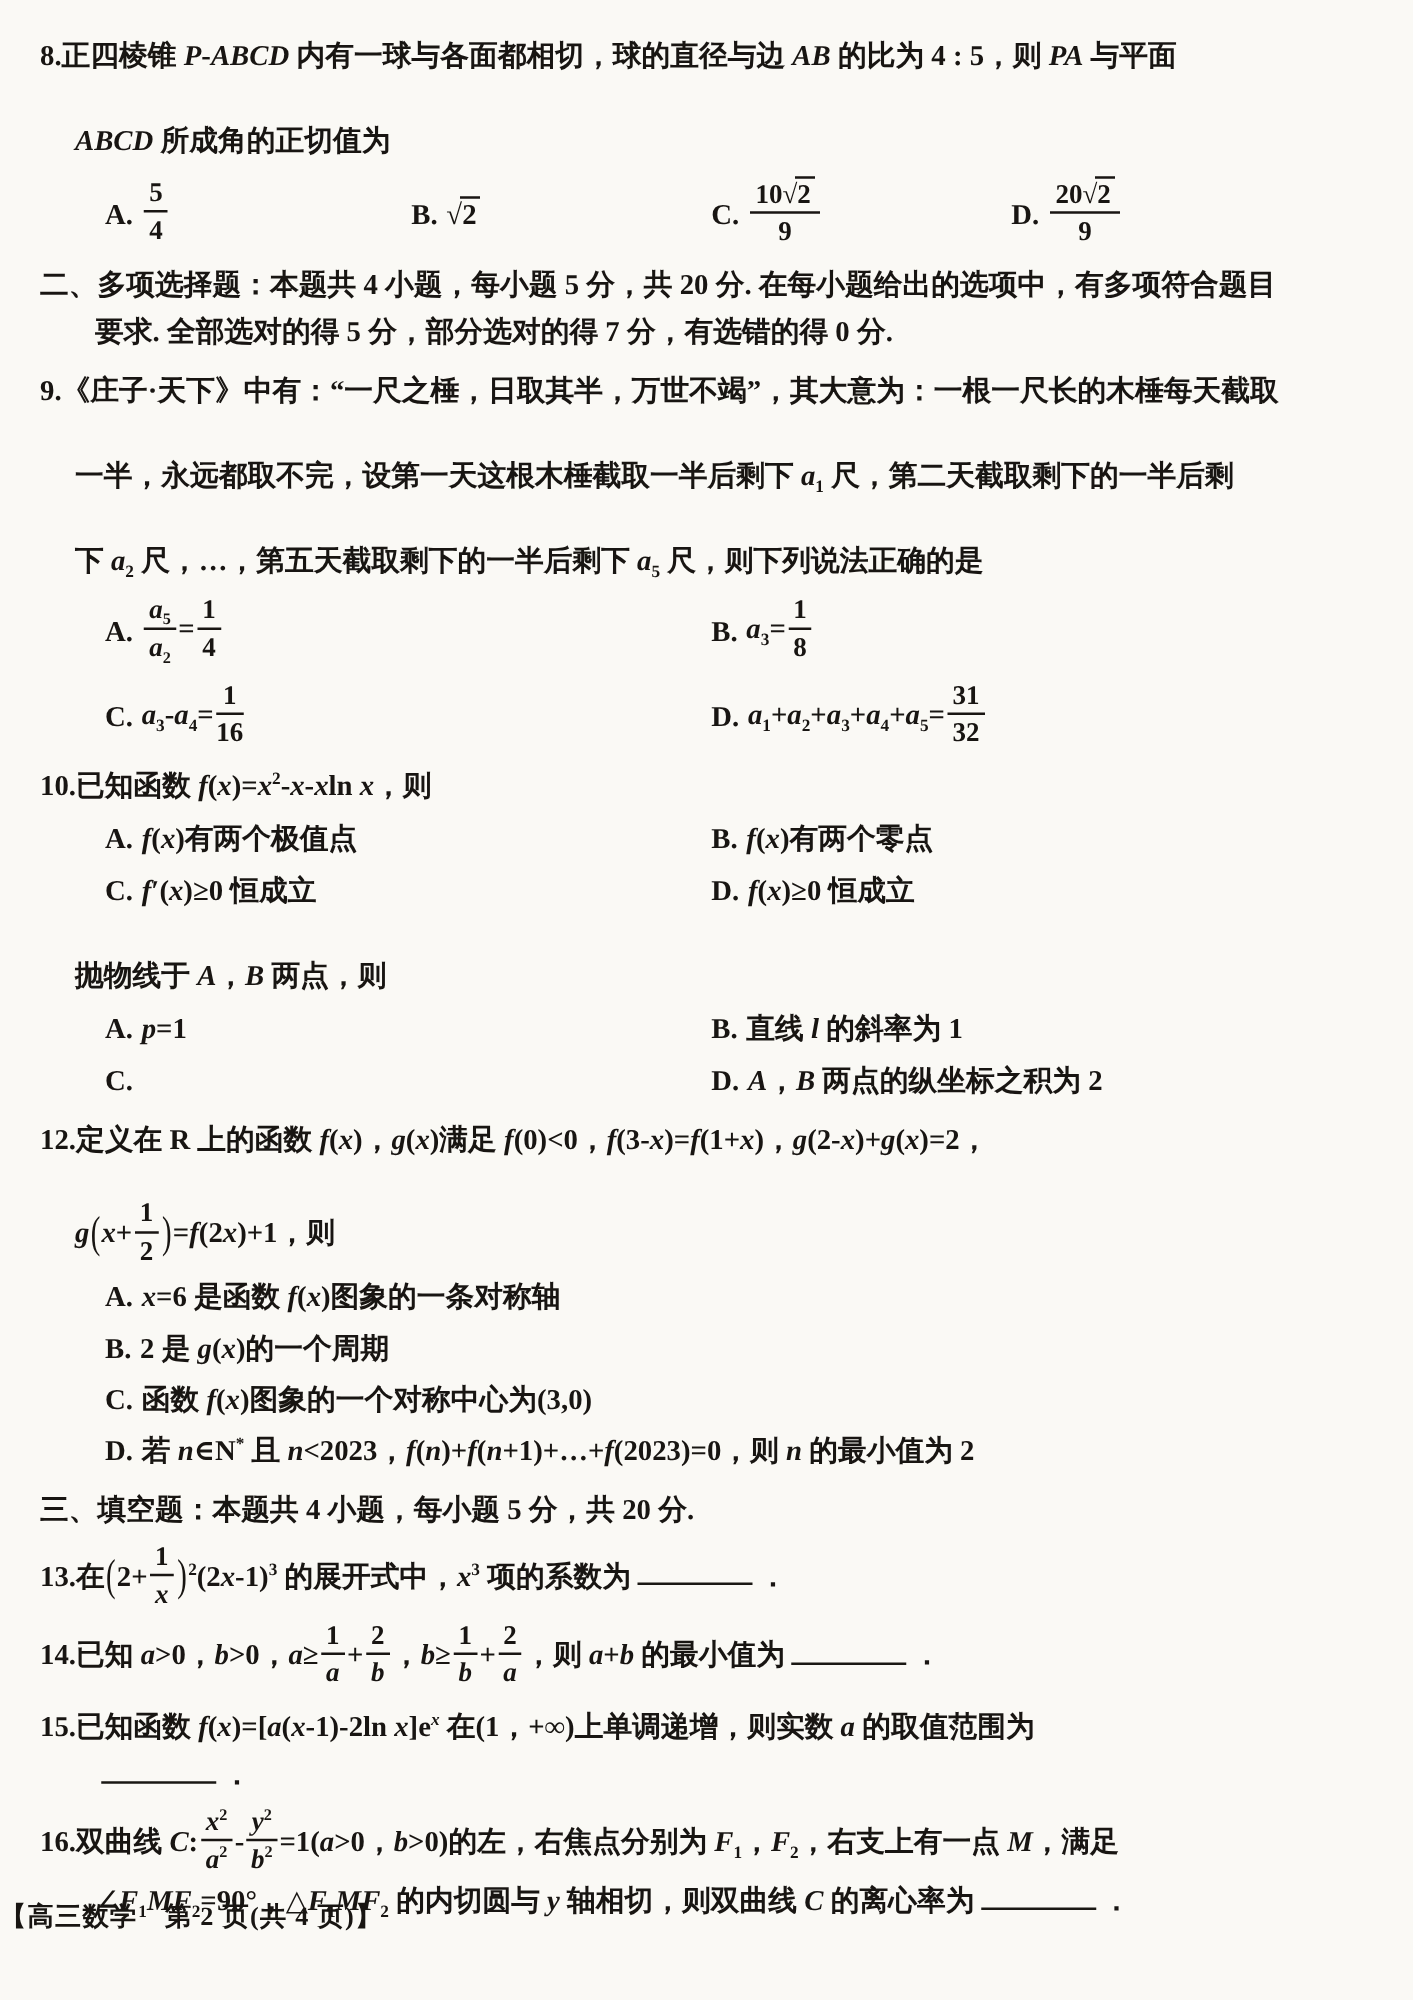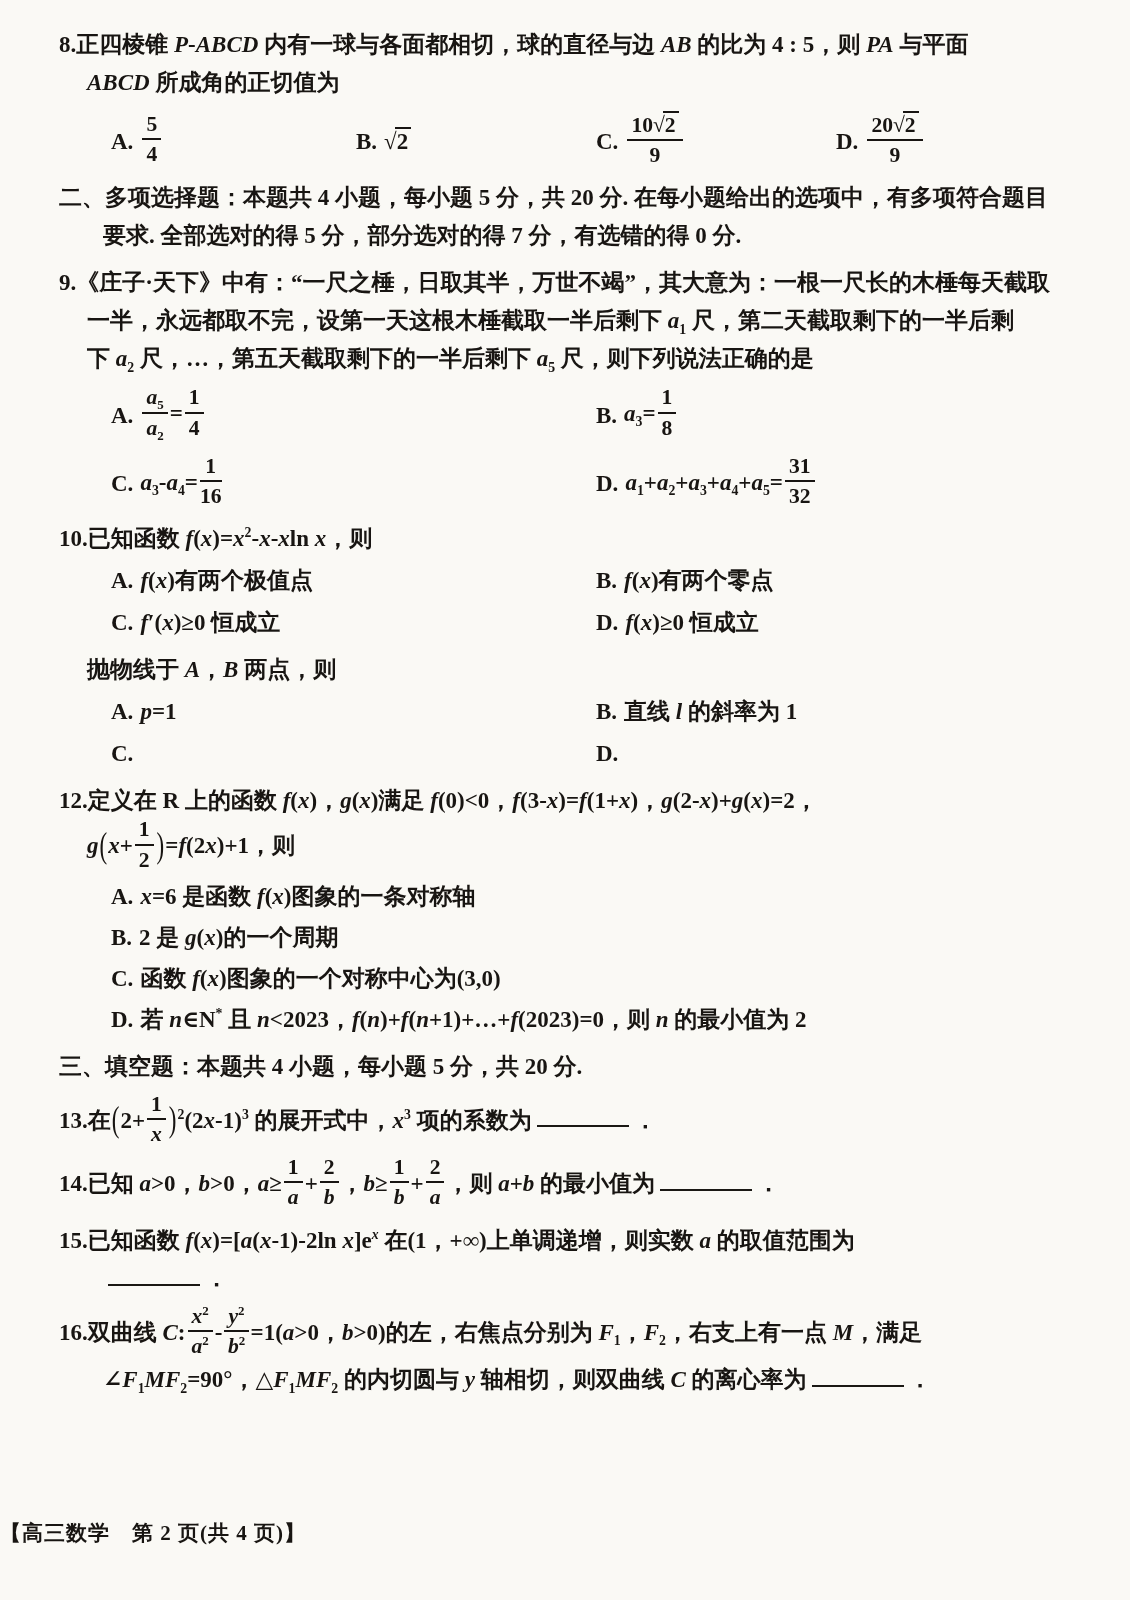--- a/index.html
+++ b/index.html
@@ -5,24 +5,24 @@
   html,body{margin:0;padding:0;overflow:hidden;}
   body{
     width:1130px;height:1600px;
     background:#faf9f5;
     color:#181512;
     font-family:"Liberation Serif","DejaVu Serif",serif;
     font-weight:700;
     font-size:23px;
     line-height:38px;
   }
-  .paper{position:relative;width:100%;height:100%;box-sizing:border-box;padding:26px 30px 0 59px;}
+  .paper{position:relative;width:100%;height:100%;box-sizing:border-box;padding:26px 30px 0 32px;}
   .q{margin-bottom:9px;}
   .line{white-space:nowrap;}
-  .cont{padding-left:28px;}
+  .cont{padding-left:28px;margin-top:30px;}
   .cont-wide{padding-left:44px;}
   .section-title{white-space:nowrap;}
 
   
   .opt-row4{display:grid;grid-template-columns:245px 240px 240px 1fr;padding-left:52px;margin:12px 0 4px;align-items:center;}
   .opt-grid2{display:grid;grid-template-columns:485px 1fr;row-gap:14px;padding-left:52px;margin:10px 0 6px;align-items:center;}
   .opt-grid2-tight{display:grid;grid-template-columns:485px 1fr;row-gap:4px;padding-left:52px;margin:4px 0 6px;align-items:center;}
   .opt-list{padding-left:52px;margin-top:2px;}
   .opt-list .opt{margin:3px 0;}
   .opt{display:flex;align-items:center;}
@@ -156,20 +156,21 @@
         </div>
       <div class="opt">
           <span class="opt-label">B.</span>
           <span>直线 <span class="mi">l</span> 的斜率为 1</span>
         </div>
       <div class="opt">
           <span class="opt-label">C.</span>
         </div>
       <div class="opt">
           <span class="opt-label">D.</span>
+          <span><span class="mi">A</span>，<span class="mi">B</span> 两点的纵坐标之积为 2</span>
         </div>
     </div>
   </div>
 
   <div class="q">
     <div class="line">12.定义在 <span class="mb">R</span> 上的函数 <span class="mi">f</span>(<span class="mi">x</span>)，<span class="mi">g</span>(<span class="mi">x</span>)满足 <span class="mi">f</span>(0)&lt;0，<span class="mi">f</span>(3-<span class="mi">x</span>)=<span class="mi">f</span>(1+<span class="mi">x</span>)，<span class="mi">g</span>(2-<span class="mi">x</span>)+<span class="mi">g</span>(<span class="mi">x</span>)=2，</div>
     <div class="line cont"><span class="mi">g</span><span class="bigp">(</span><span class="mi">x</span>+<span class="mfrac">
           <span class="num">1</span>
           <span class="den">2</span>
         </span><span class="bigp">)</span>=<span class="mi">f</span>(2<span class="mi">x</span>)+1，则</div>

